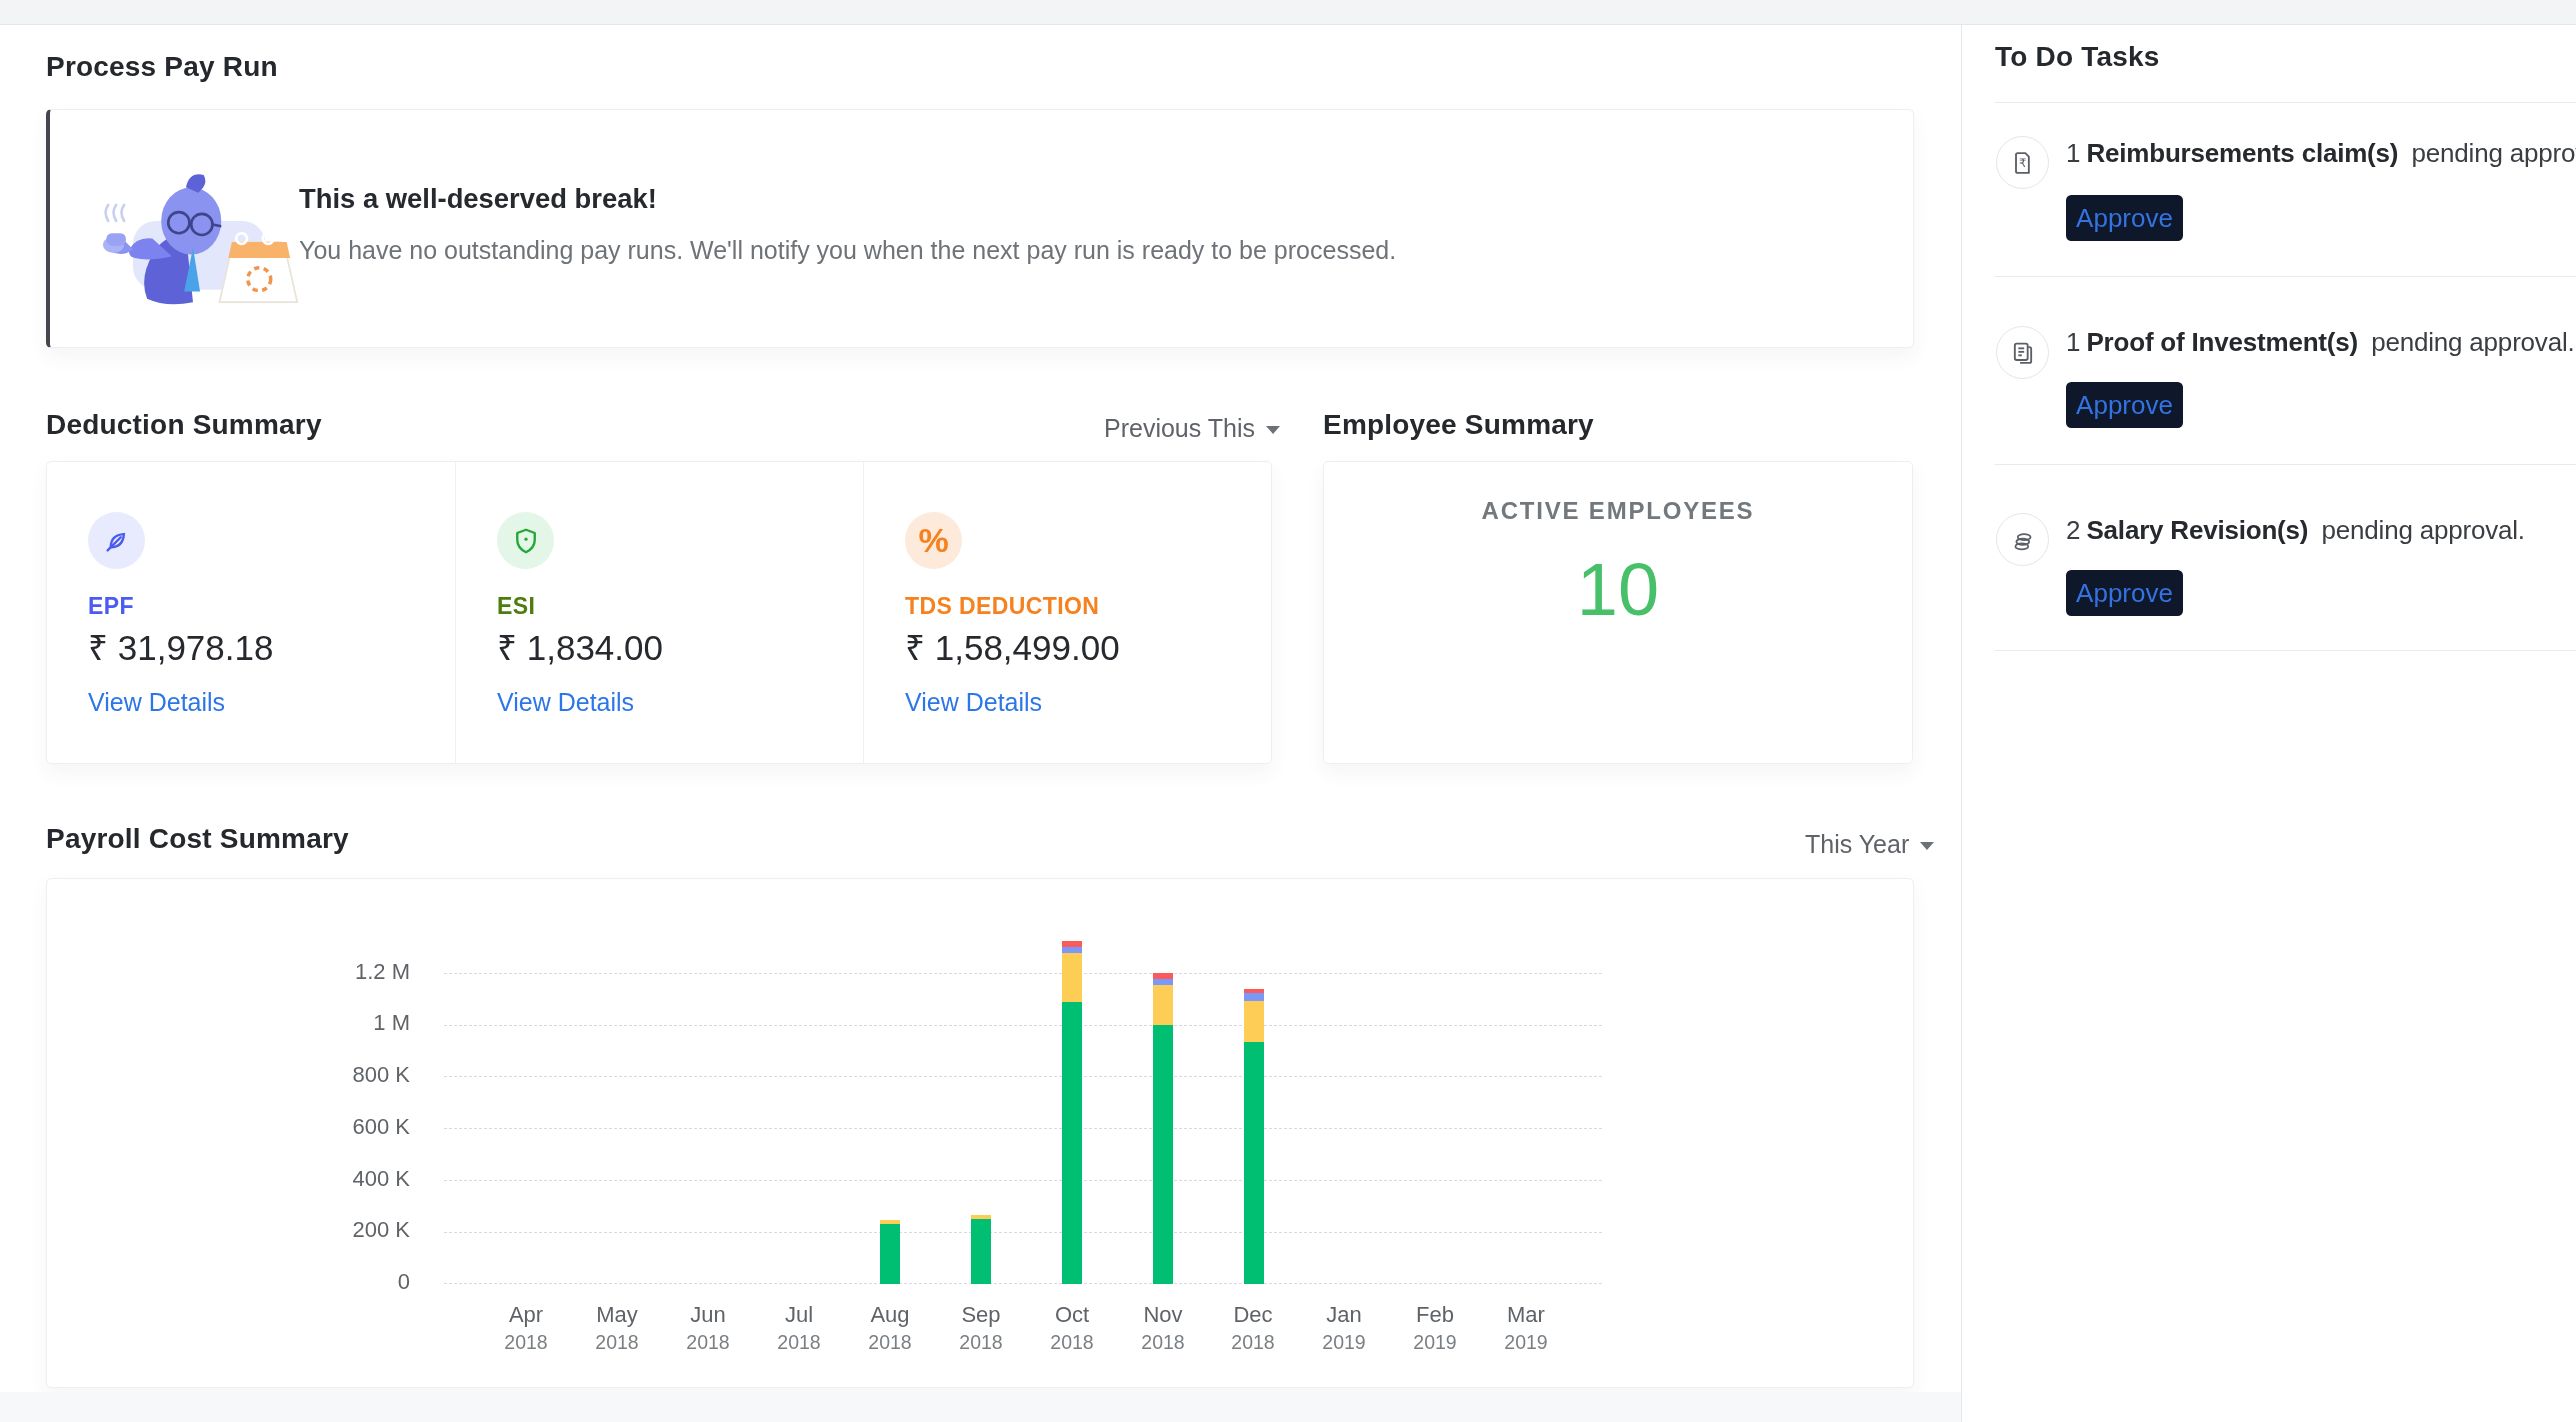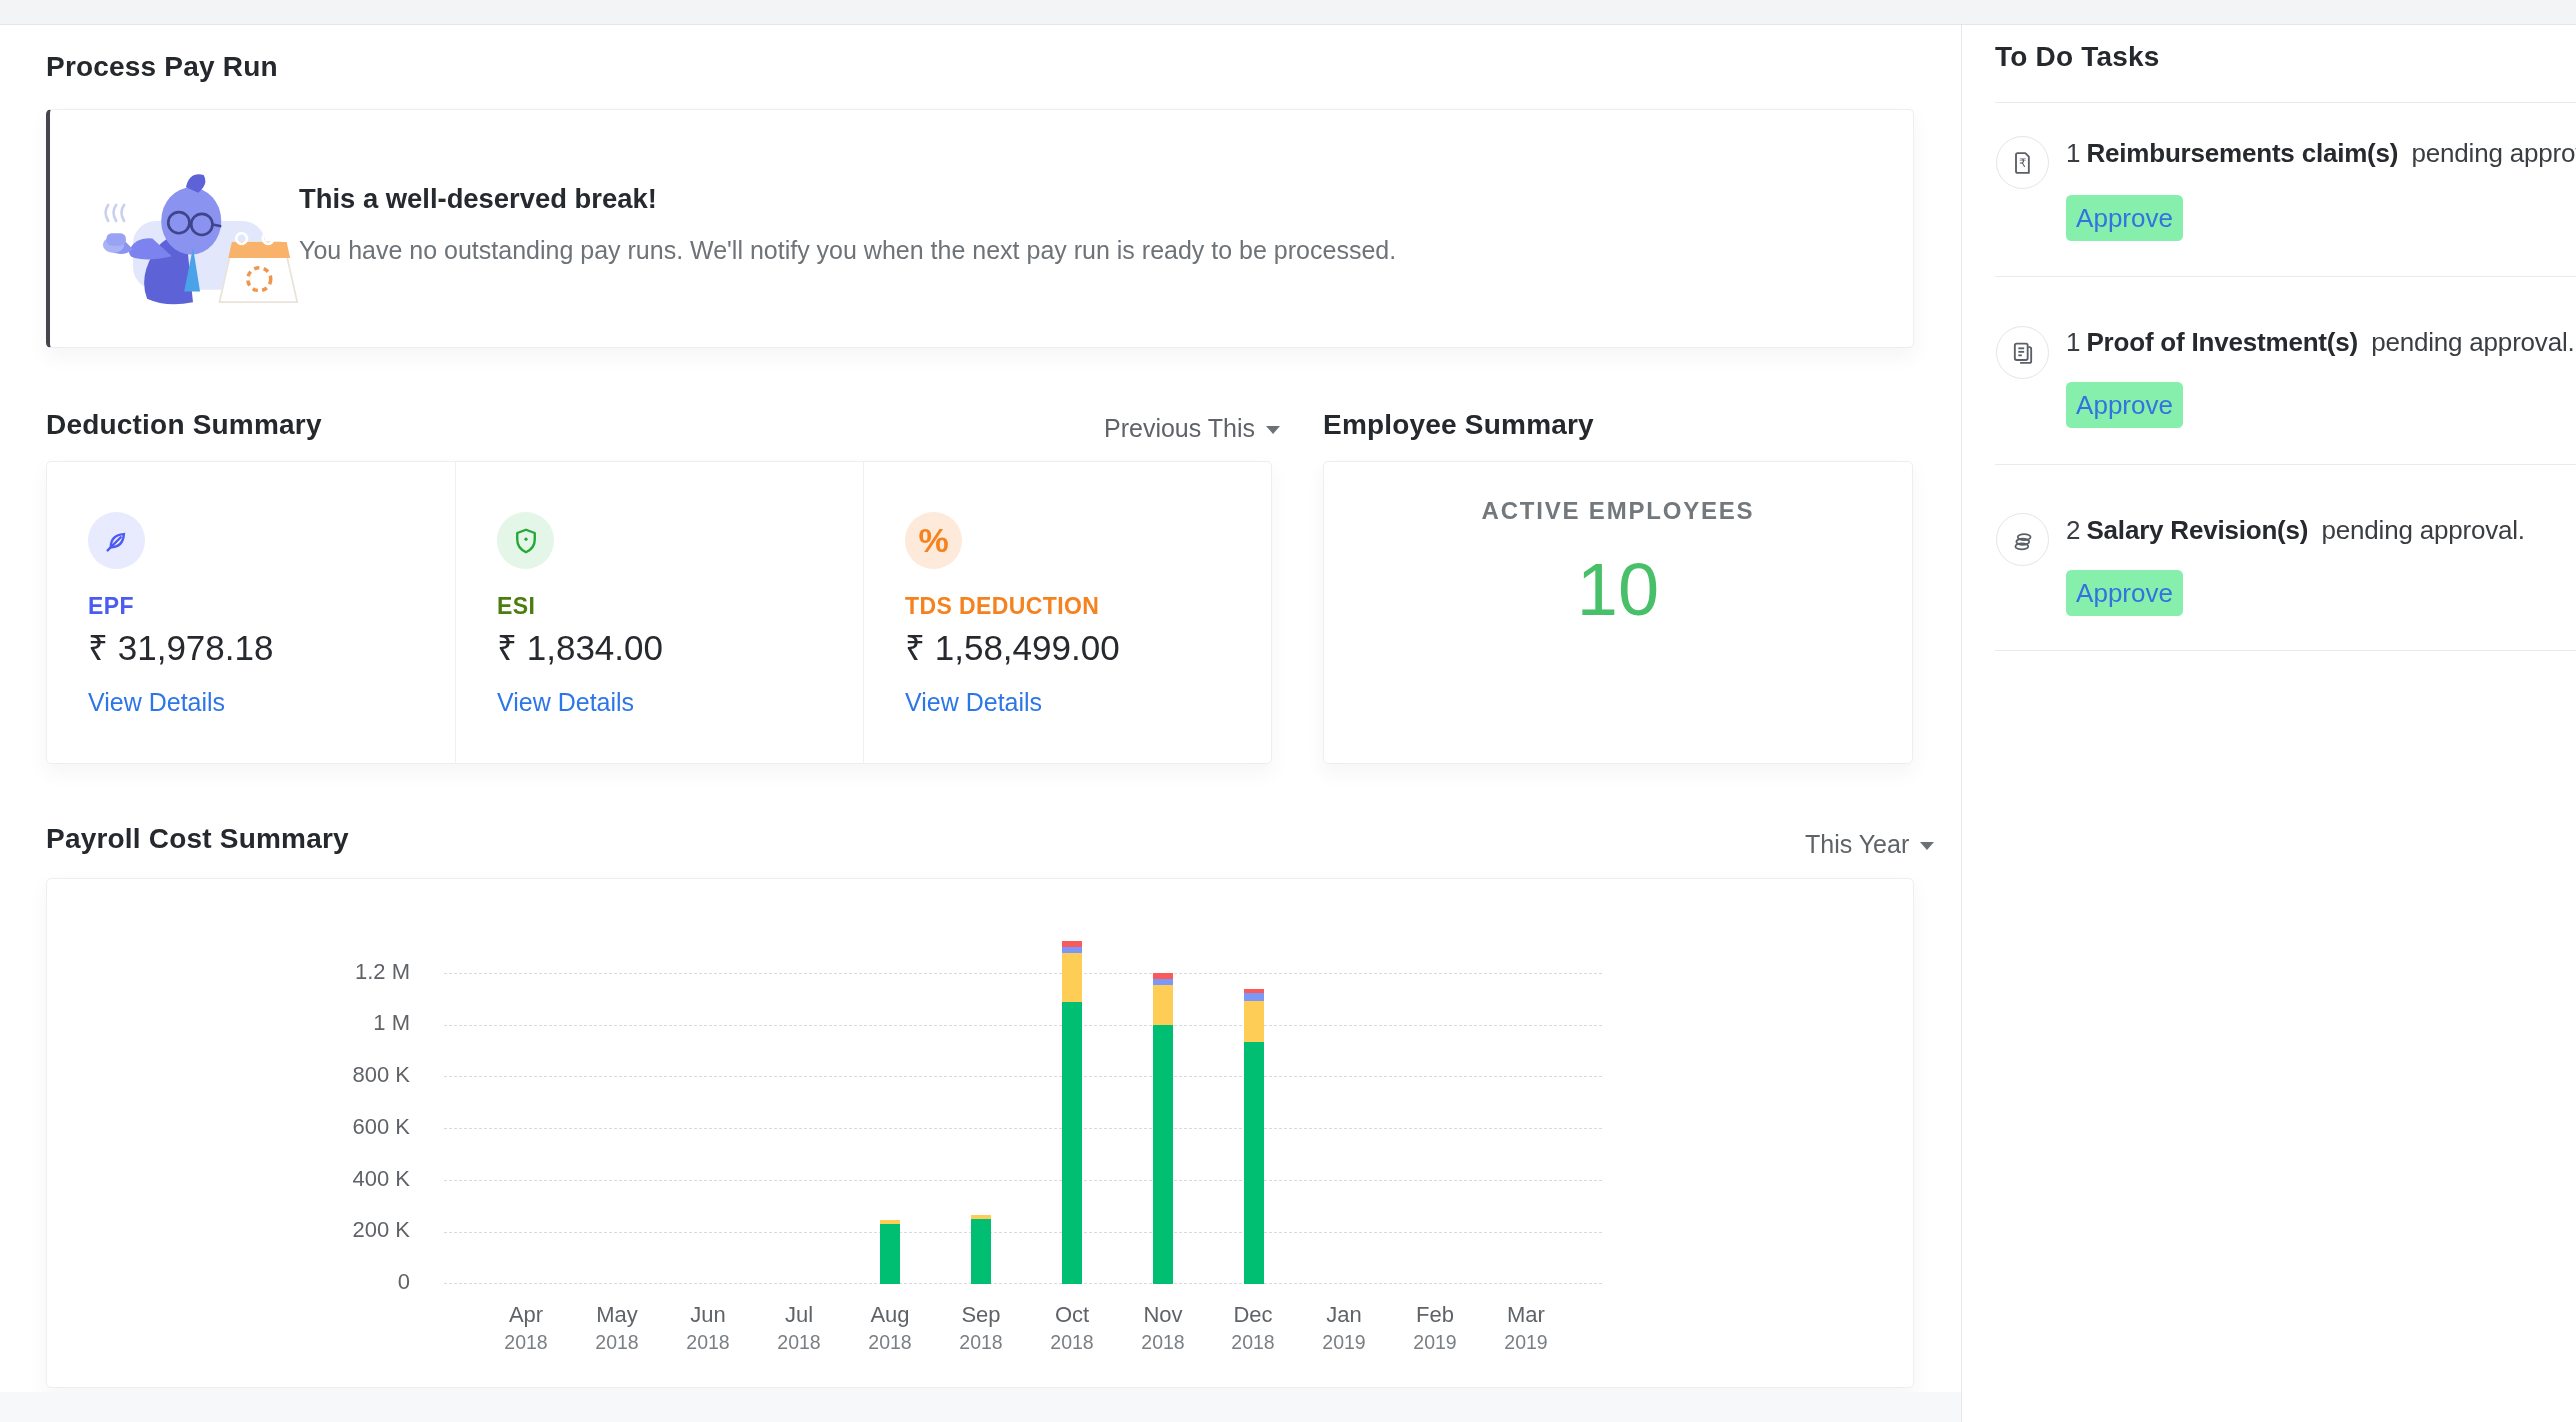--- a/index.html
+++ b/index.html
@@ -57,21 +57,21 @@
 
   
   .sidebar-divider { position:absolute; left:1961px; top:25px; width:0.9px; height:1398px; background:#e6e8ec; }
   .todo-title { left:1995px; top:41px; }
   .todo-rule { position:absolute; left:1995px; width:581px; height:0.9px; background:#e9eaee; }
   .todo-item-icon { position:absolute; left:1996px; width:53px; height:53px; border:1.8px solid #e3e5e9; border-radius:50%;
                     background:#fff; display:flex; align-items:center; justify-content:center; }
   .todo-text { position:absolute; left:2066px; font-size:26px; color:#3a3e43; white-space:nowrap; letter-spacing:-0.2px; }
   .todo-text b { color:#26292d; font-weight:700; }
   .todo-text span { margin-right:6.2px; }
-  .approve-btn { position:absolute; left:2066px; width:117px; height:46px; background:#86efac; border:none; border-radius:5.3px;
+  .approve-btn { position:absolute; left:2066px; width:117px; height:46px; background:#0f172a; border:none; border-radius:5.3px;
                  font-family:inherit; font-size:26px; color:#3472e0; cursor:pointer; }
 </style>
 </head>
 <body>
 
 <div id="canvas">
 
   <div class="topstrip"></div>
 
   <div class="section-title" style="left:46px; top:51px;">Process Pay Run</div>

